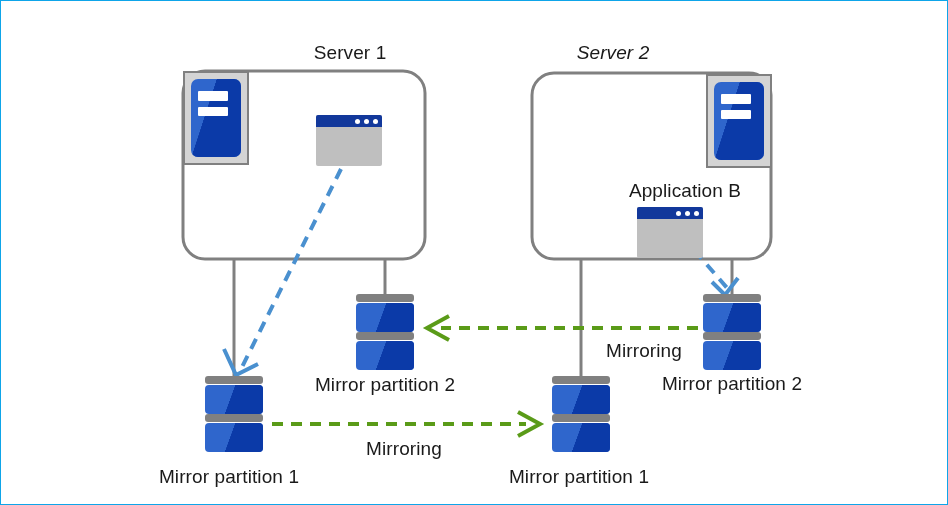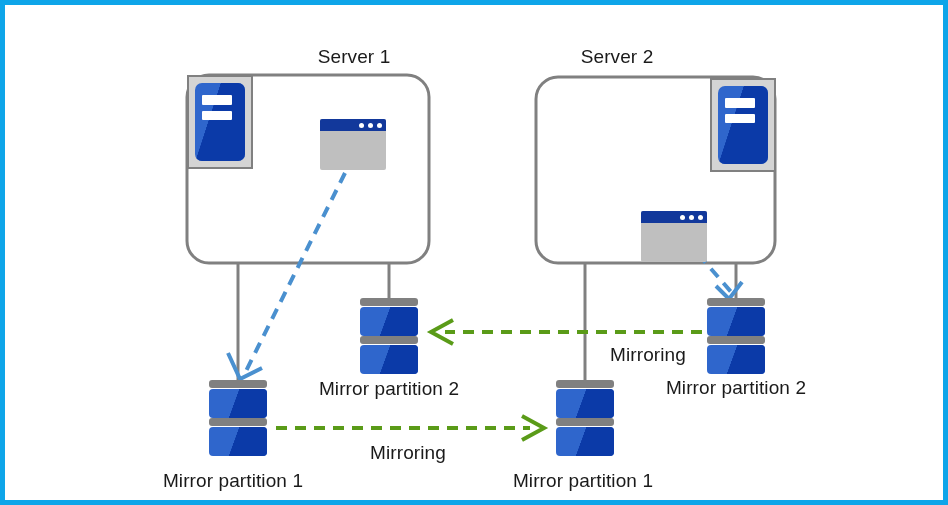--- a/index.html
+++ b/index.html
@@ -9,21 +9,21 @@
     background: #ffffff;
   }
   body {
     font-family: "Liberation Sans", sans-serif;
   }
   #canvas {
     position: relative;
     width: 948px;
     height: 505px;
     background: #ffffff;
-    border: 5px solid #0ea5e9;
+    border: 1px solid #0ea5e9;
     box-sizing: border-box;
     overflow: hidden;
   }
   .svg-layer {
     position: absolute;
     left: 0;
     top: 0;
     width: 948px;
     height: 505px;
   }
@@ -179,30 +179,31 @@
 
 
   <div class="app-icon" style="left:315px; top:114px;">
     <div class="titlebar">
       <span class="dot d1"></span>
       <span class="dot d2"></span>
       <span class="dot d3"></span>
     </div>
   </div>
 
-  <div class="label center" style="left:612px; top:42px;">Server 2</div>
+  <div class="label center" style="left:612px; top:42px;font-style:italic;">Server 2</div>
 
   <div class="server-icon" style="left:705px; top:73px;">
     <div class="body">
       <div class="shade"></div>
       <div class="bar b1"></div>
       <div class="bar b2"></div>
     </div>
   </div>
 
+  <div class="label center" style="left:684px; top:180px;">Application  B</div>
 
   <div class="app-icon" style="left:636px; top:206px;">
     <div class="titlebar">
       <span class="dot d1"></span>
       <span class="dot d2"></span>
       <span class="dot d3"></span>
     </div>
   </div>
 
   <div class="disk-icon" style="left:355px; top:293px;">

